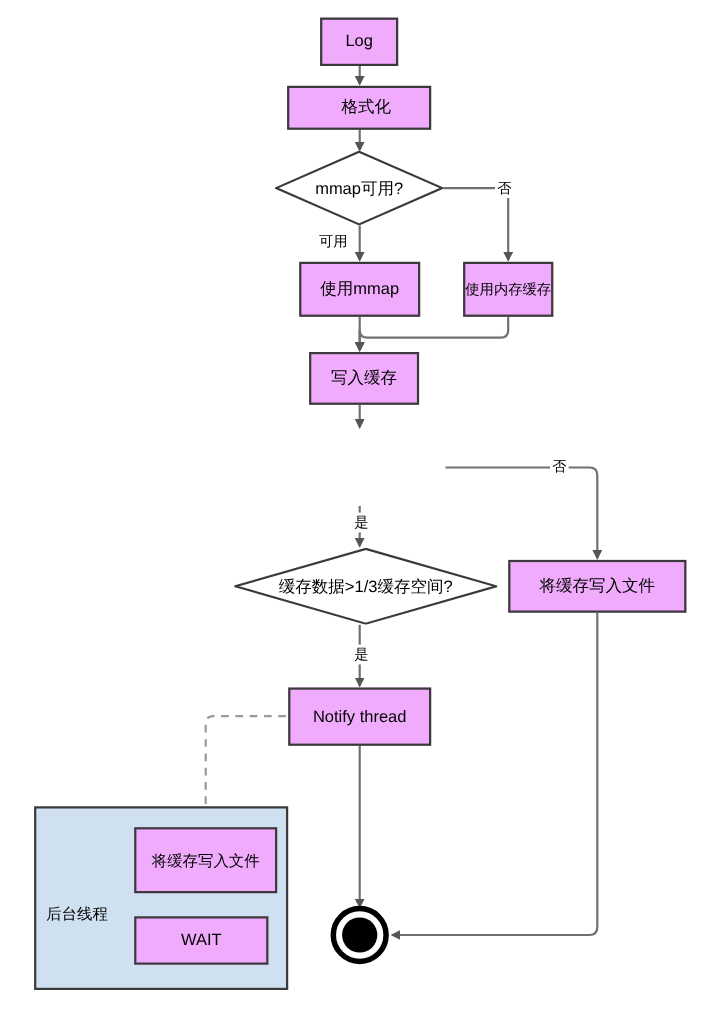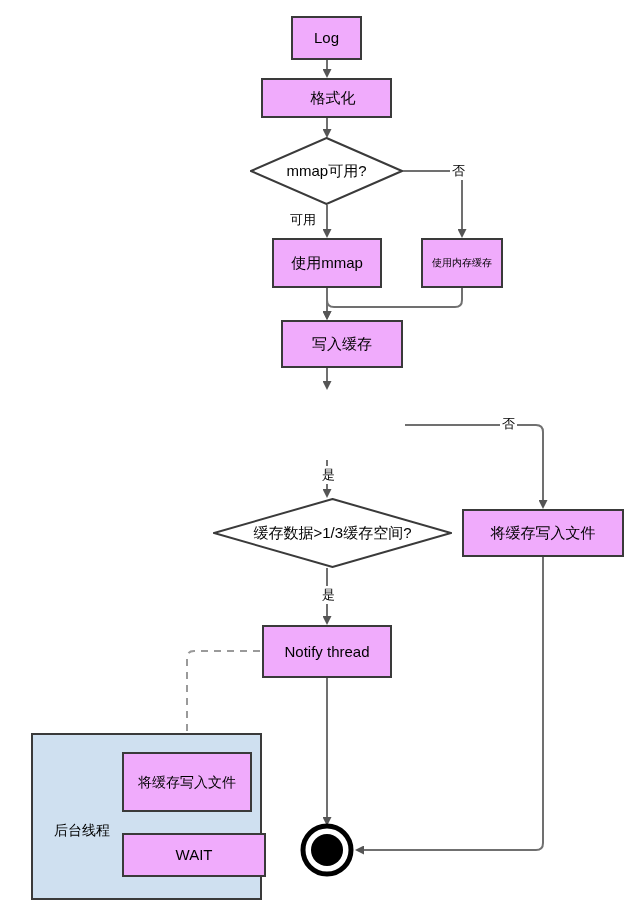--- a/index.html
+++ b/index.html
@@ -88,21 +88,21 @@
     position: absolute;
     z-index: 3;
   }
 </style>
 </head>
 <body>
 
 <div id="canvas">
 
   <div class="lane" style="left:31px; top:733px; width:231px; height:167px;"></div>
-  <div class="lane-label" style="left:54px; top:822px;">后台线程</div>
+  <div class="lane-label" style="left:42px; top:822px;">后台线程</div>
 
   <svg class="edges" viewBox="0 0 642 922" xmlns="http://www.w3.org/2000/svg">
     <defs>
       <marker id="arrow" markerWidth="9" markerHeight="9" refX="7" refY="4.5" orient="auto" markerUnits="userSpaceOnUse">
         <path d="M0,0 L9,4.5 L0,9 z" fill="#555555"></path>
       </marker>
       <marker id="arrow-dash" markerWidth="9" markerHeight="9" refX="7" refY="4.5" orient="auto" markerUnits="userSpaceOnUse">
         <path d="M0,0 L9,4.5 L0,9 z" fill="#9a9a9a"></path>
       </marker>
     </defs>
@@ -145,41 +145,41 @@
   </div>
 
   <div class="node box" style="left:261px; top:78px; width:131px; height:40px;padding-left:13px;">
     <span>格式化</span>
   </div>
 
   <div class="node box" style="left:272px; top:238px; width:110px; height:50px;">
     <span>使用mmap</span>
   </div>
 
-  <div class="node box" style="left:421px; top:238px; width:82px; height:50px; font-size:10px;">
+  <div class="node box" style="left:421px; top:238px; width:82px; height:50px; font-size:13px;justify-content:flex-end;">
     <span>使用内存缓存</span>
   </div>
 
-  <div class="node box" style="left:281px; top:320px; width:122px; height:48px;">
+  <div class="node box" style="left:281px; top:320px; width:100px; height:48px;">
     <span>写入缓存</span>
   </div>
 
   <div class="node box" style="left:462px; top:509px; width:162px; height:48px;">
     <span>将缓存写入文件</span>
   </div>
 
   <div class="node box" style="left:262px; top:625px; width:130px; height:53px;">
     <span>Notify thread</span>
   </div>
 
   <div class="node box" style="left:122px; top:752px; width:130px; height:60px; font-size:14px;">
     <span>将缓存写入文件</span>
   </div>
 
-  <div class="node box" style="left:122px; top:833px; width:144px; height:44px;">
+  <div class="node box" style="left:122px; top:833px; width:122px; height:44px;">
     <span>WAIT</span>
   </div>
 
   <div class="diamond-wrap" style="left:250px; top:137px; width:153px; height:68px;">
     <svg width="153" height="68" viewBox="0 0 153 68" xmlns="http://www.w3.org/2000/svg">
       <polygon points="76.5,1 152,34 76.5,67 1,34" fill="#ffffff" stroke="#3a3a3a" stroke-width="2"></polygon>
     </svg>
     <div class="diamond-text">mmap可用?</div>
   </div>
 

